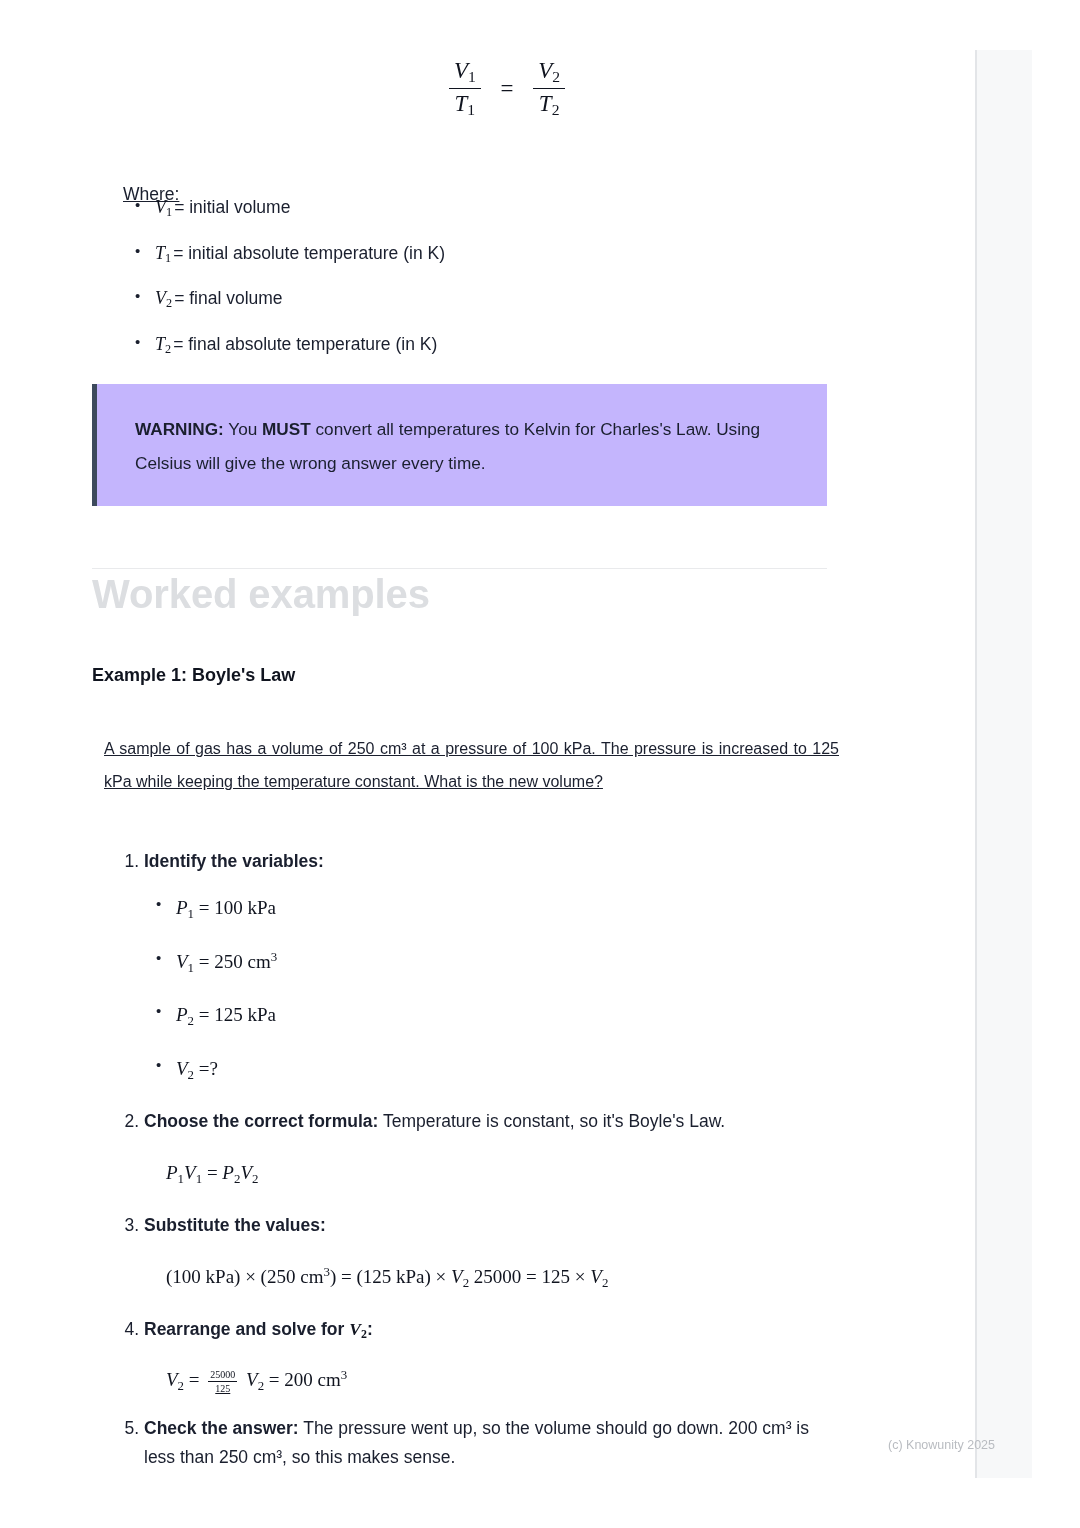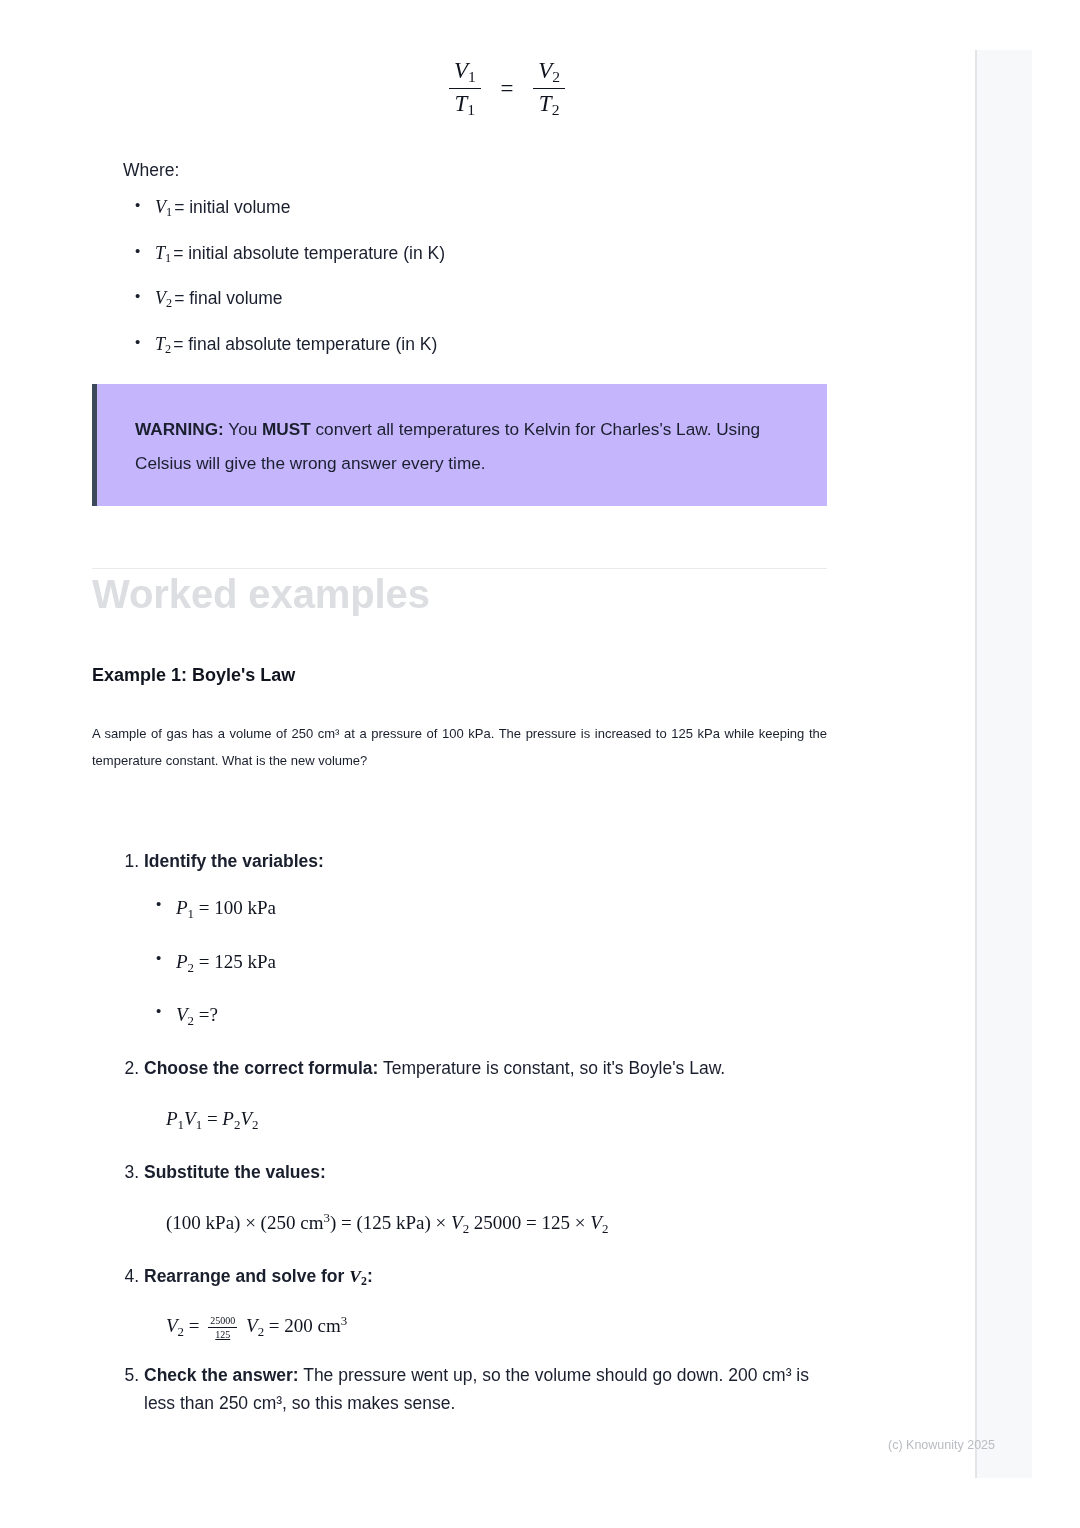--- a/index.html
+++ b/index.html
@@ -92,23 +92,24 @@
     display: inline-block;
     vertical-align: middle;
     margin: 0 11px;
     font-style: normal;
   }
 
   
   .where-label {
     position: absolute;
     left: 31px;
-    top: 160px;
+    top: 184px;
     font-size: 17.5px;
     color: #1a1f2e;
+    text-decoration: underline;
   }
   ul.where-list {
     position: absolute;
     left: 31px;
     top: 196px;
     margin: 0;
     padding: 0 0 0 32px;
     list-style: none;
     width: 700px;
   }
@@ -181,25 +182,26 @@
     top: 665px;
     font-size: 18px;
     font-weight: 700;
     color: #10141f;
   }
   .example-para {
     position: absolute;
     left: 0;
     top: 721px;
     width: 735px;
-    font-size: 13px;
+    font-size: 16px;
     line-height: 2.05;
     text-align: justify;
     color: #1a1f2e;
-    margin: 0;
+    margin: 12px;
+    text-decoration: underline;
   }
 
   
   ol.steps {
     position: absolute;
     left: 8px;
     top: 847px;
     width: 730px;
     margin: 0;
     padding: 0 0 0 44px;
@@ -322,20 +324,24 @@
     <ol class="steps">
 
       <li>
         <b>Identify the variables:</b>
         <ul class="sub-list">
           <li>
             <span class="var">P</span><sub class="s">1</sub>
             <span class="up">= 100 kPa</span>
           </li>
           <li>
+            <span class="var">V</span><sub class="s">1</sub>
+            <span class="up">= 250 cm</span><sup class="s">3</sup>
+          </li>
+          <li>
             <span class="var">P</span><sub class="s">2</sub>
             <span class="up">= 125 kPa</span>
           </li>
           <li>
             <span class="var">V</span><sub class="s">2</sub>
             <span class="up">=?</span>
           </li>
         </ul>
       </li>
 

